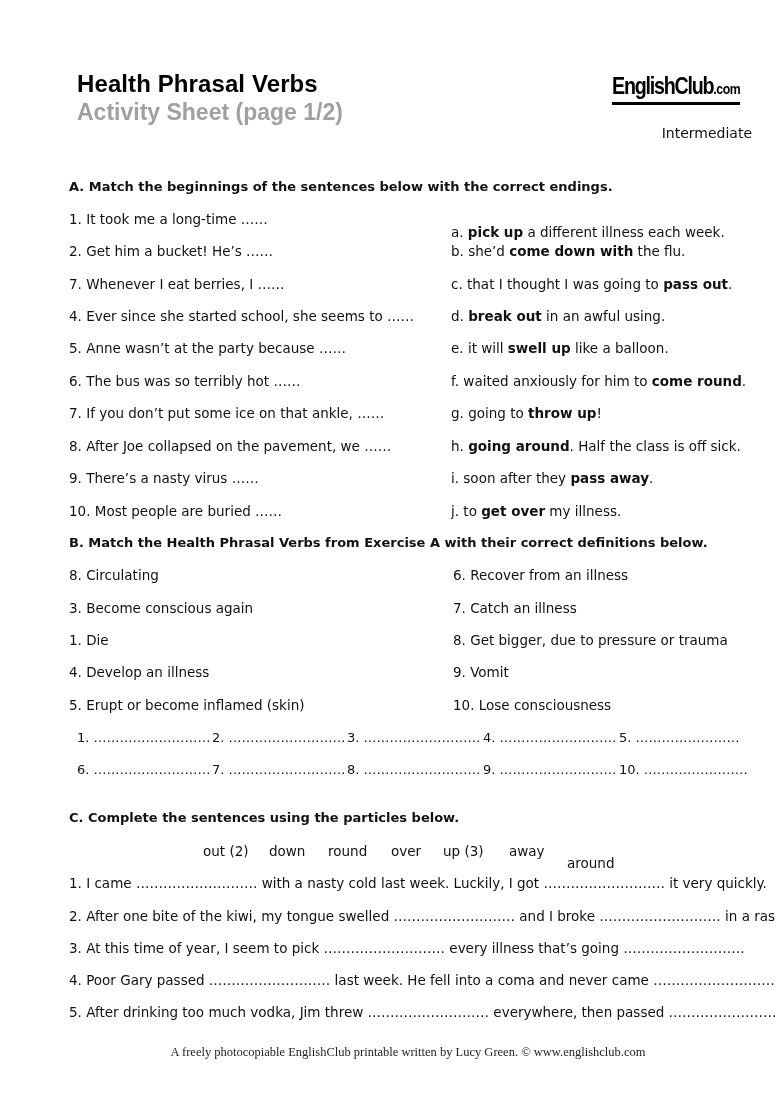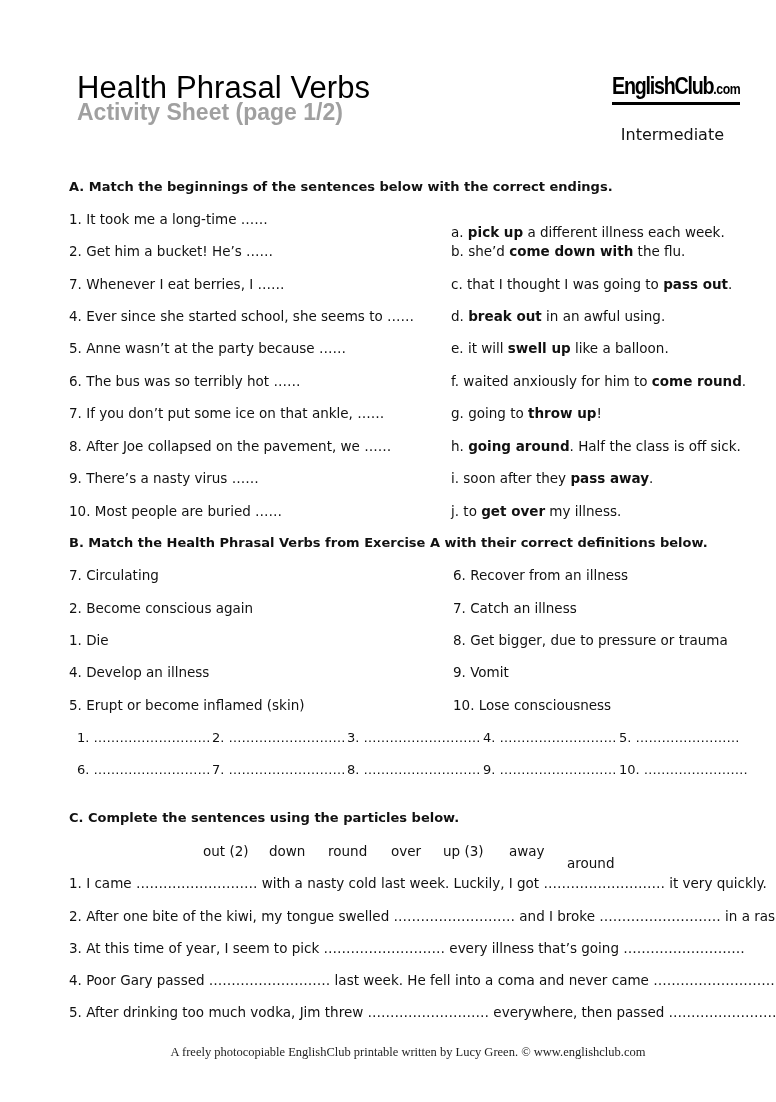--- a/index.html
+++ b/index.html
@@ -2,38 +2,38 @@
 <html><head>
 <meta charset="utf-8">
 <style>
   html, body { margin: 0; padding: 0; background: #ffffff; }
   body {
     width: 776px; height: 1102px; position: relative; overflow: hidden;
     font-family: "DejaVu Sans", sans-serif; color: #111;
   }
   .title1 {
     position: absolute; left: 77px; top: 70px;
-    font-family: "Liberation Sans", sans-serif; font-weight: 400; font-size: 31px;
+    font-family: "Liberation Sans", sans-serif; font-weight: 700; font-size: 24px;
     color: #000; letter-spacing: 0.1px;
   }
   .title2 {
     position: absolute; left: 77px; top: 99px;
     font-family: "Liberation Sans", sans-serif; font-weight: bold; font-size: 23px;
     color: #a0a0a0;
   }
   .logo {
     position: absolute; left: 612px; top: 72px; width: 130px;
     font-family: "Liberation Sans Narrow", "Liberation Sans", sans-serif;
     font-weight: bold; color: #000;
   }
   .logo .main { font-size: 24px; letter-spacing: -1.5px; transform: scaleX(0.82); transform-origin: left; display: inline-block; white-space: nowrap; }
   .logo .main .dot { font-size: 15px; letter-spacing: -0.5px; }
   .logo .bar { position: absolute; left: 0; top: 30px; width: 128px; height: 3px; background: #000; }
   .level {
-    position: absolute; right: 52px; top: 125px; font-size: 16px; color: #111;
+    position: absolute; right: 24px; top: 125px; font-size: 14px; color: #111;
   }
   .heading {
     position: absolute; left: 69px; font-weight: bold; font-size: 13px; color: #111;
   }
   .row { position: absolute; font-size: 13.5px; white-space: nowrap; color: #111; }
   .colL { left: 69px; }
   .colR { left: 451px; }
   .row b { font-weight: bold; }
   .ans { position: absolute; font-size: 13px; white-space: nowrap; color: #111; }
   .particles {
@@ -76,22 +76,22 @@
 <div class="row colR" style="top:308px;"><span>d. </span><b>break out</b><span> in an awful using.</span></div>
 <div class="row colR" style="top:340px;"><span>e. it will </span><b>swell up</b><span> like a balloon.</span></div>
 <div class="row colR" style="top:373px;"><span>f. waited anxiously for him to </span><b>come round</b><span>.</span></div>
 <div class="row colR" style="top:405px;"><span>g. going to </span><b>throw up</b><span>!</span></div>
 <div class="row colR" style="top:438px;"><span>h. </span><b>going around</b><span>. Half the class is off sick.</span></div>
 <div class="row colR" style="top:470px;"><span>i. soon after they </span><b>pass away</b><span>.</span></div>
 <div class="row colR" style="top:503px;"><span>j. to </span><b>get over</b><span> my illness.</span></div>
 
 <div class="heading" style="top:535px;text-align:center;">B. Match the Health Phrasal Verbs from Exercise A with their correct definitions below.</div>
 
-<div class="row colL" style="top:567px;">7. Circulating</div>
-<div class="row colL" style="top:600px;">2. Become conscious again</div>
+<div class="row colL" style="top:567px;">8. Circulating</div>
+<div class="row colL" style="top:600px;">3. Become conscious again</div>
 <div class="row colL" style="top:632px;">1. Die</div>
 <div class="row colL" style="top:664px;">4. Develop an illness</div>
 <div class="row colL" style="top:697px;">5. Erupt or become inflamed (skin)</div>
 
 <div class="row" style="left:453px; top:567px;">6. Recover from an illness</div>
 <div class="row" style="left:453px; top:600px;">7. Catch an illness</div>
 <div class="row" style="left:453px; top:632px;text-align:right;">8. Get bigger, due to pressure or trauma</div>
 <div class="row" style="left:453px; top:664px;">9. Vomit</div>
 <div class="row" style="left:453px; top:697px;">10. Lose consciousness</div>
 

